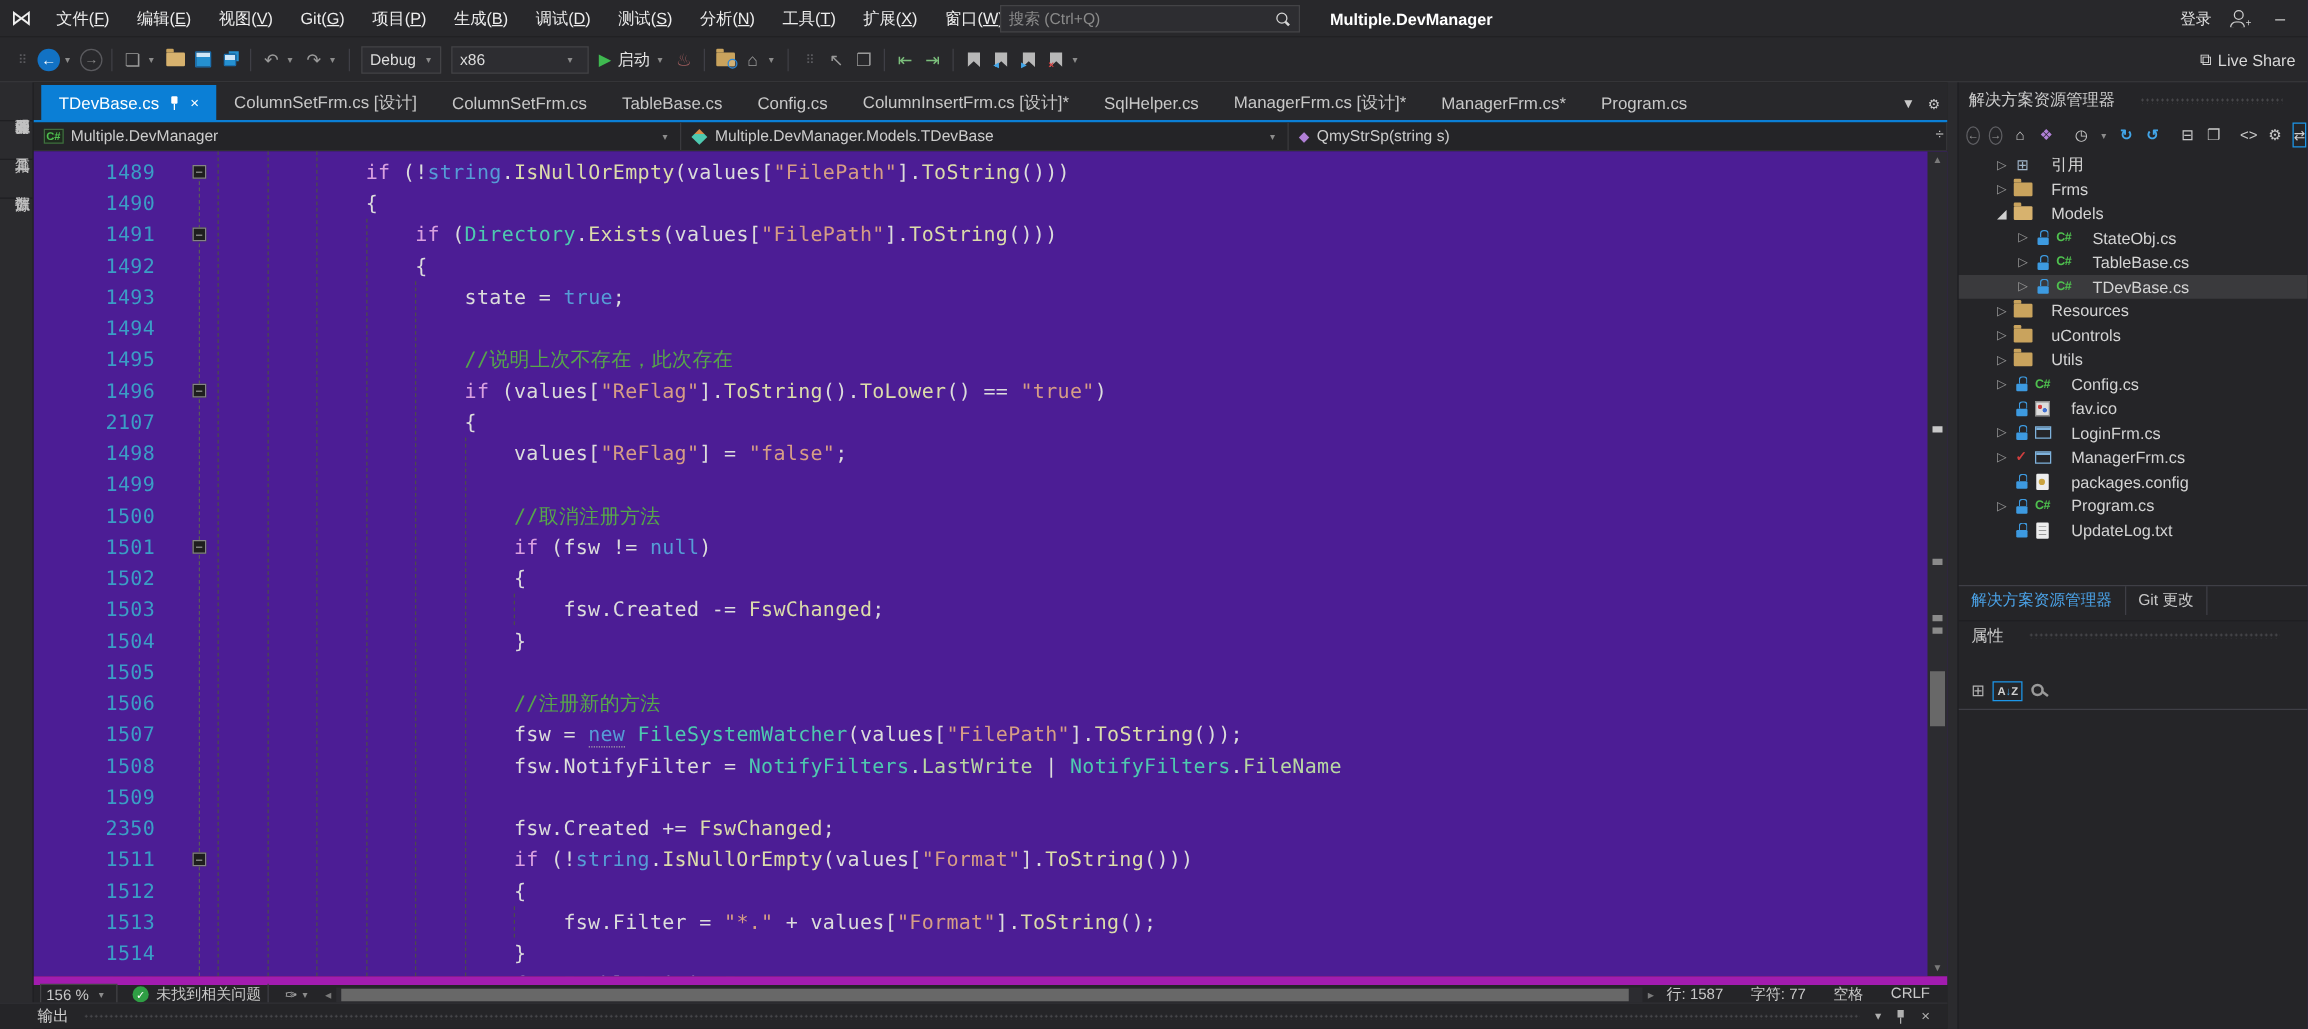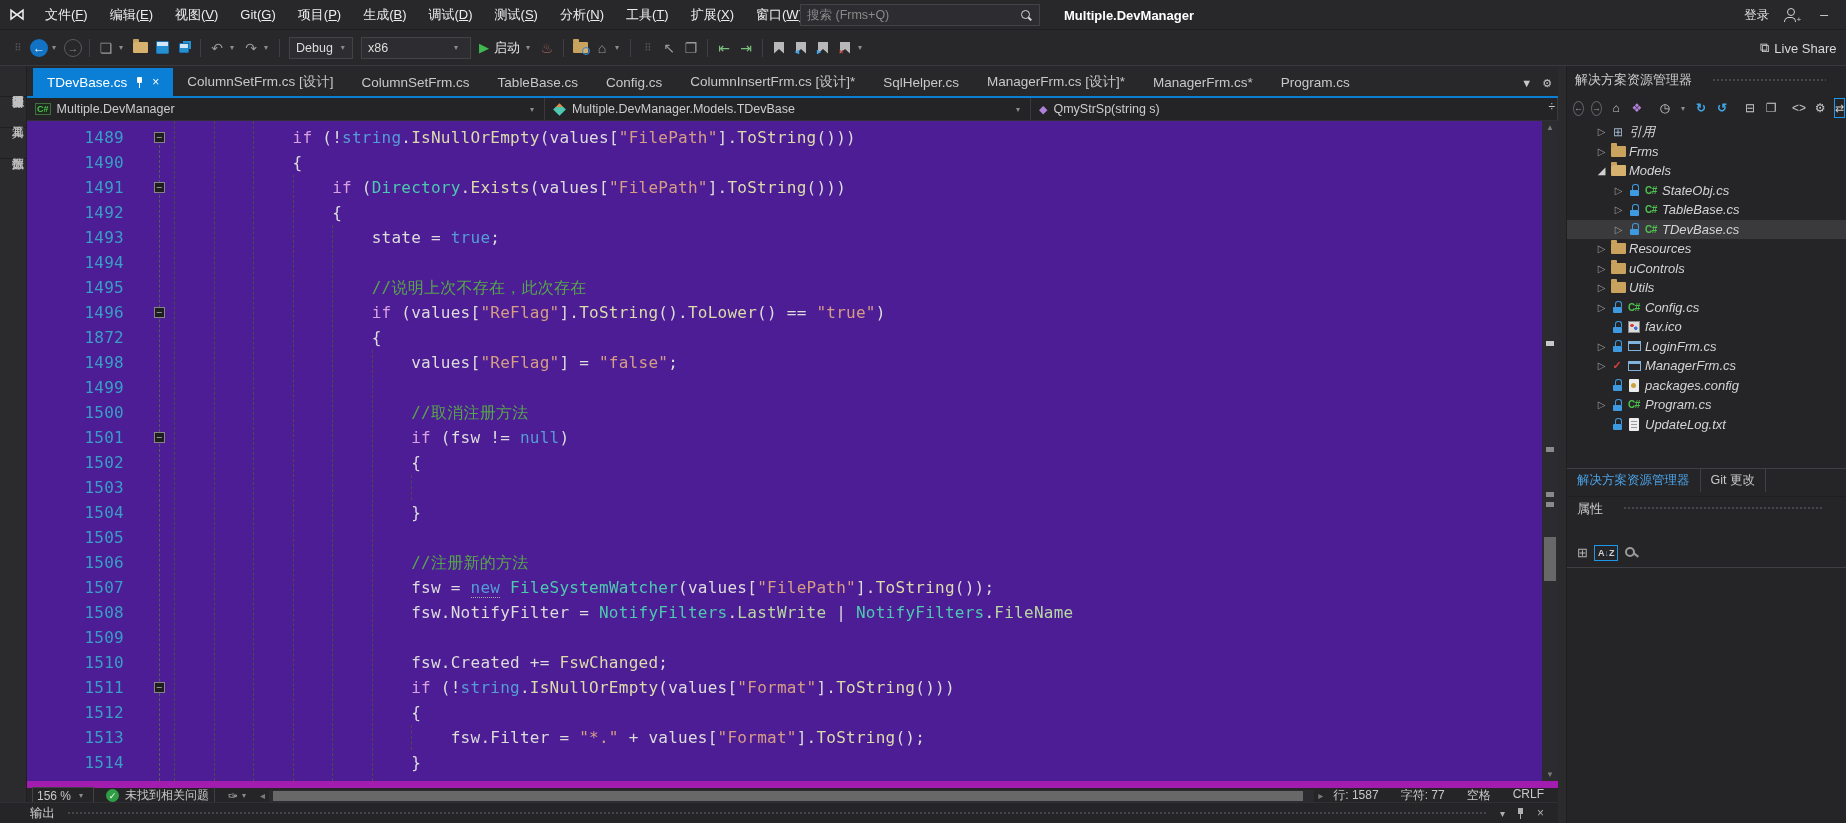--- a/index.html
+++ b/index.html
@@ -146,21 +146,21 @@
     color:#d0d0d0;font-size:11px;}
   #rp-search{margin:2px 0 4px 0;height:22px;background:#2a2a2d;border-top:1px solid #1f1f22;border-bottom:1px solid #1f1f22;
     display:flex;align-items:center;padding:0 8px;font-size:12px;color:#7f7f7f;}
   #tree{position:relative;}
   .trow{display: flex;align-items:center;height:19.5px;font-size:13px;color:#d4d4d4;white-space:nowrap;}
   .trow.selected{background:#3a3a3d;}
   .texp{width:15px;color:#9a9a9a;font-size:10px;text-align:center;flex:none;}
   .texp.open{color:#d0d0d0;}
   .tlockslot{width:16px;flex:none;display:flex;justify-content:center;}
   .ticon{width:18px;flex:none;display:flex;justify-content:center;align-items:center;}
-  .tlabel{margin-left:2px;font-style:italic;}
+  .tlabel{margin-left:14px;}
   .lock{position:relative;width:9px;height:12px;display:inline-block;}
   .lock::before{content:"";position:absolute;top:0;left:2px;width:5px;height:5px;border:1.5px solid #3d9ae0;border-bottom:none;border-radius:3px 3px 0 0;}
   .lock::after{content:"";position:absolute;bottom:0;left:0;width:9px;height:6px;background:#3d9ae0;border-radius:1px;}
   .redcheck{color:#d23f3f;font-weight:bold;font-size:11px;}
   .cs-ico{font-size:10px;font-weight:bold;color:#4fc14f;letter-spacing:-0.5px;}
   .ref-ico{color:#9fb4c8;font-size:12px;}
   .wf-ico{width:13px;height:10px;border:1px solid #7fb2dc;position:relative;}
   .wf-ico::before{content:"";position:absolute;left:0;top:0;width:100%;height:2px;background:#7fb2dc;}
   .img-ico{width:12px;height:12px;background:#dcdcdc;border:1px solid #8a8a8a;
     background-image:radial-gradient(circle at 30% 35%,#d23f3f 0 1.5px,transparent 2px),radial-gradient(circle at 68% 62%,#3f6fd2 0 1.5px,transparent 2px);}
@@ -197,21 +197,21 @@
       <div class="menu-item">生成(<u>B</u>)</div>
       <div class="menu-item">调试(<u>D</u>)</div>
       <div class="menu-item">测试(<u>S</u>)</div>
       <div class="menu-item">分析(<u>N</u>)</div>
       <div class="menu-item">工具(<u>T</u>)</div>
       <div class="menu-item">扩展(<u>X</u>)</div>
       <div class="menu-item">窗口(<u>W</u>)</div>
       <div class="menu-item">帮助(<u>H</u>)</div>
     </nav>
   <div id="searchbox">
-    <span class="ph">搜索 (Frms+Q)</span>
+    <span class="ph">搜索 (Ctrl+Q)</span>
     <span class="mag"></span>
   </div>
   <div id="soltitle">Multiple.DevManager</div>
   <div id="tb-right">
     <span id="signin">登录</span>
     <span class="person">
         <i></i>
       </span>
     <span id="minbtn">—</span>
   </div>
@@ -421,21 +421,21 @@
         <div class="cl" style="top: 154px;">
           <span class="lnum">1495</span>
           <span class="codetxt">                    <span class="tk-c">//说明上次不存在，此次存在</span></span>
         </div>
         <div class="cl" style="top: 179px;">
           <span class="lnum">1496</span>
           <span class="foldbox">–</span>
           <span class="codetxt">                    <span class="tk-k2">if</span><span class="tk-p"> (</span><span class="tk-id">values</span><span class="tk-p">[</span><span class="tk-s">"ReFlag"</span><span class="tk-p">].</span><span class="tk-m">ToString</span><span class="tk-p">().</span><span class="tk-m">ToLower</span><span class="tk-p">() == </span><span class="tk-s">"true"</span><span class="tk-p">)</span></span>
         </div>
         <div class="cl" style="top: 204px;">
-          <span class="lnum">1872</span>
+          <span class="lnum">2107</span>
           <span class="codetxt">                    <span class="tk-p">{</span></span>
         </div>
         <div class="cl" style="top: 229px;">
           <span class="lnum">1498</span>
           <span class="codetxt">                        <span class="tk-id">values</span><span class="tk-p">[</span><span class="tk-s">"ReFlag"</span><span class="tk-p">] = </span><span class="tk-s">"false"</span><span class="tk-p">;</span></span>
         </div>
         <div class="cl" style="top: 254px; padding-left: 36px;">
           <span class="lnum">1499</span>
           <span class="codetxt"></span>
         </div>
@@ -447,20 +447,21 @@
           <span class="lnum">1501</span>
           <span class="foldbox">–</span>
           <span class="codetxt">                        <span class="tk-k2">if</span><span class="tk-p"> (</span><span class="tk-id">fsw</span><span class="tk-p"> != </span><span class="tk-k">null</span><span class="tk-p">)</span></span>
         </div>
         <div class="cl" style="top: 329px;">
           <span class="lnum">1502</span>
           <span class="codetxt">                        <span class="tk-p">{</span></span>
         </div>
         <div class="cl" style="top: 354px;">
           <span class="lnum">1503</span>
+          <span class="codetxt">                            <span class="tk-id">fsw</span><span class="tk-p">.</span><span class="tk-id">Created</span><span class="tk-p"> -= </span><span class="tk-m">FswChanged</span><span class="tk-p">;</span></span>
         </div>
         <div class="cl" style="top: 379px;">
           <span class="lnum">1504</span>
           <span class="codetxt">                        <span class="tk-p">}</span></span>
         </div>
         <div class="cl" style="top: 404px;">
           <span class="lnum">1505</span>
           <span class="codetxt"></span>
         </div>
         <div class="cl" style="top: 429px;">
@@ -472,21 +473,21 @@
           <span class="codetxt">                        <span class="tk-id">fsw</span><span class="tk-p"> = </span><span class="tk-kn">new</span><span class="tk-p"> </span><span class="tk-t">FileSystemWatcher</span><span class="tk-p">(</span><span class="tk-id">values</span><span class="tk-p">[</span><span class="tk-s">"FilePath"</span><span class="tk-p">].</span><span class="tk-m">ToString</span><span class="tk-p">());</span></span>
         </div>
         <div class="cl" style="top: 479px;">
           <span class="lnum">1508</span>
           <span class="codetxt">                        <span class="tk-id">fsw</span><span class="tk-p">.</span><span class="tk-id">NotifyFilter</span><span class="tk-p"> = </span><span class="tk-t">NotifyFilters</span><span class="tk-p">.</span><span class="tk-e">LastWrite</span><span class="tk-p"> | </span><span class="tk-t">NotifyFilters</span><span class="tk-p">.</span><span class="tk-e">FileName</span></span>
         </div>
         <div class="cl" style="top: 504px;">
           <span class="lnum">1509</span>
         </div>
         <div class="cl" style="top: 529px;">
-          <span class="lnum">1510</span>
+          <span class="lnum">2350</span>
           <span class="codetxt">                        <span class="tk-id">fsw</span><span class="tk-p">.</span><span class="tk-id">Created</span><span class="tk-p"> += </span><span class="tk-m">FswChanged</span><span class="tk-p">;</span></span>
         </div>
         <div class="cl" style="top: 554px;">
           <span class="lnum">1511</span>
           <span class="foldbox">–</span>
           <span class="codetxt">                        <span class="tk-k2">if</span><span class="tk-p"> (!</span><span class="tk-k">string</span><span class="tk-p">.</span><span class="tk-m">IsNullOrEmpty</span><span class="tk-p">(</span><span class="tk-id">values</span><span class="tk-p">[</span><span class="tk-s">"Format"</span><span class="tk-p">].</span><span class="tk-m">ToString</span><span class="tk-p">()))</span></span>
         </div>
         <div class="cl" style="top: 579px;">
           <span class="lnum">1512</span>
           <span class="codetxt">                        <span class="tk-p">{</span></span>

